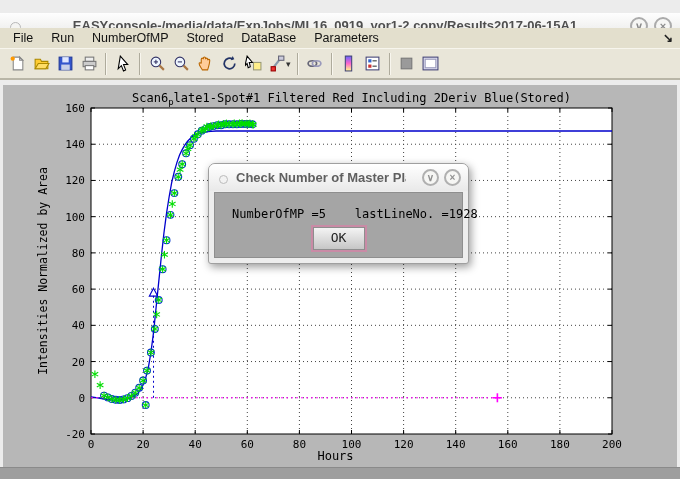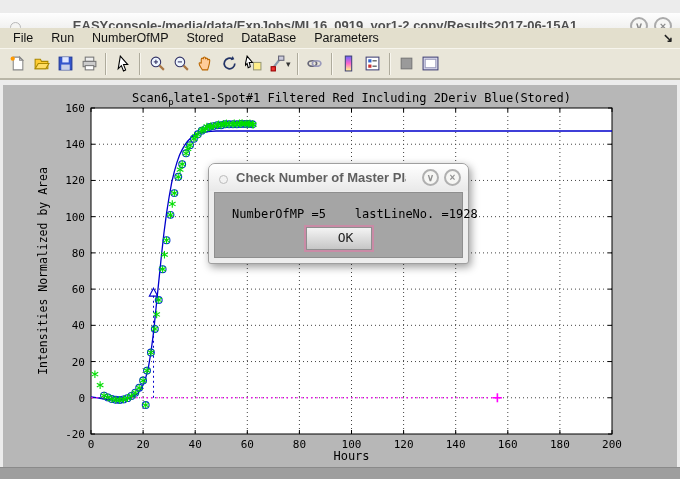--- a/index.html
+++ b/index.html
@@ -27,21 +27,21 @@
   .tb-icon{width:24px;height:25px;display:flex;align-items:center;justify-content:center;}
   .tb-sep{width:1px;height:22px;background:#aeab9c;border-right:1px solid #f8f6ee;margin:0 4px;}
   .tb-caret{font-size:9px;color:#333;margin-left:-3px;margin-right:2px;}
   
   .figure{position:absolute;left:3px;top:85px;width:674px;height:382px;background:#b7b7b7;}
   .bottom-strip{position:absolute;left:0;right:0;top:467px;height:12px;background:#9e9e9e;
                 border-top:1px solid #8a8a8a;}
   .chart-title{position:absolute;left:88px;width:521px;top:6px;text-align:center;
                font-family:"DejaVu Sans Mono",monospace;font-size:12px;color:#000;white-space:nowrap;}
   .chart-title sub{font-size:9px;}
-  .xlabel{position:absolute;left:88px;width:521px;top:364px;text-align:center;
+  .xlabel{position:absolute;left:72px;width:521px;top:364px;text-align:center;
           font-family:"DejaVu Sans Mono",monospace;font-size:12px;color:#000;}
   .ylabel{position:absolute;left:40px;top:186px;transform:translate(-50%,-50%) rotate(-90deg);
           font-family:"DejaVu Sans Mono",monospace;font-size:11.5px;color:#000;white-space:nowrap;}
   svg.chart text{font-family:"DejaVu Sans Mono",monospace;font-size:11px;fill:#000;}
   
   .dialog{position:absolute;left:205px;top:78px;width:259px;height:99px;background:#ededed;
           border:1px solid #9f9f9f;border-radius:7px 7px 3px 3px;
           box-shadow:2px 3px 8px rgba(0,0,0,.4);}
   .dlg-titlebar{position:absolute;left:0;right:0;top:0;height:27px;
                 background:linear-gradient(#ffffff,#e9e9e9);border-radius:6px 6px 0 0;}
@@ -52,21 +52,21 @@
   .dlg-btn{position:absolute;top:5px;width:17px;height:17px;border-radius:50%;
            border:2px solid #b0b0b0;color:#909090;font-size:10px;line-height:13px;text-align:center;
            background:#f6f6f4;box-sizing:border-box;font-weight:bold;cursor:default;}
   .dlg-body{position:absolute;left:5px;right:5px;top:28px;bottom:5px;background:#a5a5a5;
             border:1px solid #8e8e8e;}
   .dlg-msg{position:absolute;left:9px;top:14px;font-family:"DejaVu Sans Mono",monospace;
            font-size:12px;color:#000;white-space:pre;margin-left:8px;}
   .ok-btn{position:absolute;left:50%;bottom:7px;transform:translateX(-50%);width:50px;height:21px;
           background:linear-gradient(#f4f4f4,#c6c6c6);border:1px solid #8e8e8e;
           box-shadow:0 0 0 2px #c98ba6;font-family:"DejaVu Sans Mono",monospace;font-size:13px;
-          color:#222;text-align:center;line-height:19px;cursor:default;padding-left:14px;}
+          color:#222;text-align:center;line-height:19px;cursor:default;}
 </style>
 </head>
 <body>
 
 <div class="window">
 
   <div class="titlebar">
     <span class="win-circle"></span>
     <span class="title-text">EASYconsole-/media/data/ExpJobs/MI 16_0919_yor1-2 copy/Results2017-06-15A1</span>
     <span class="round-btn" style="right:32px;">∨</span>

